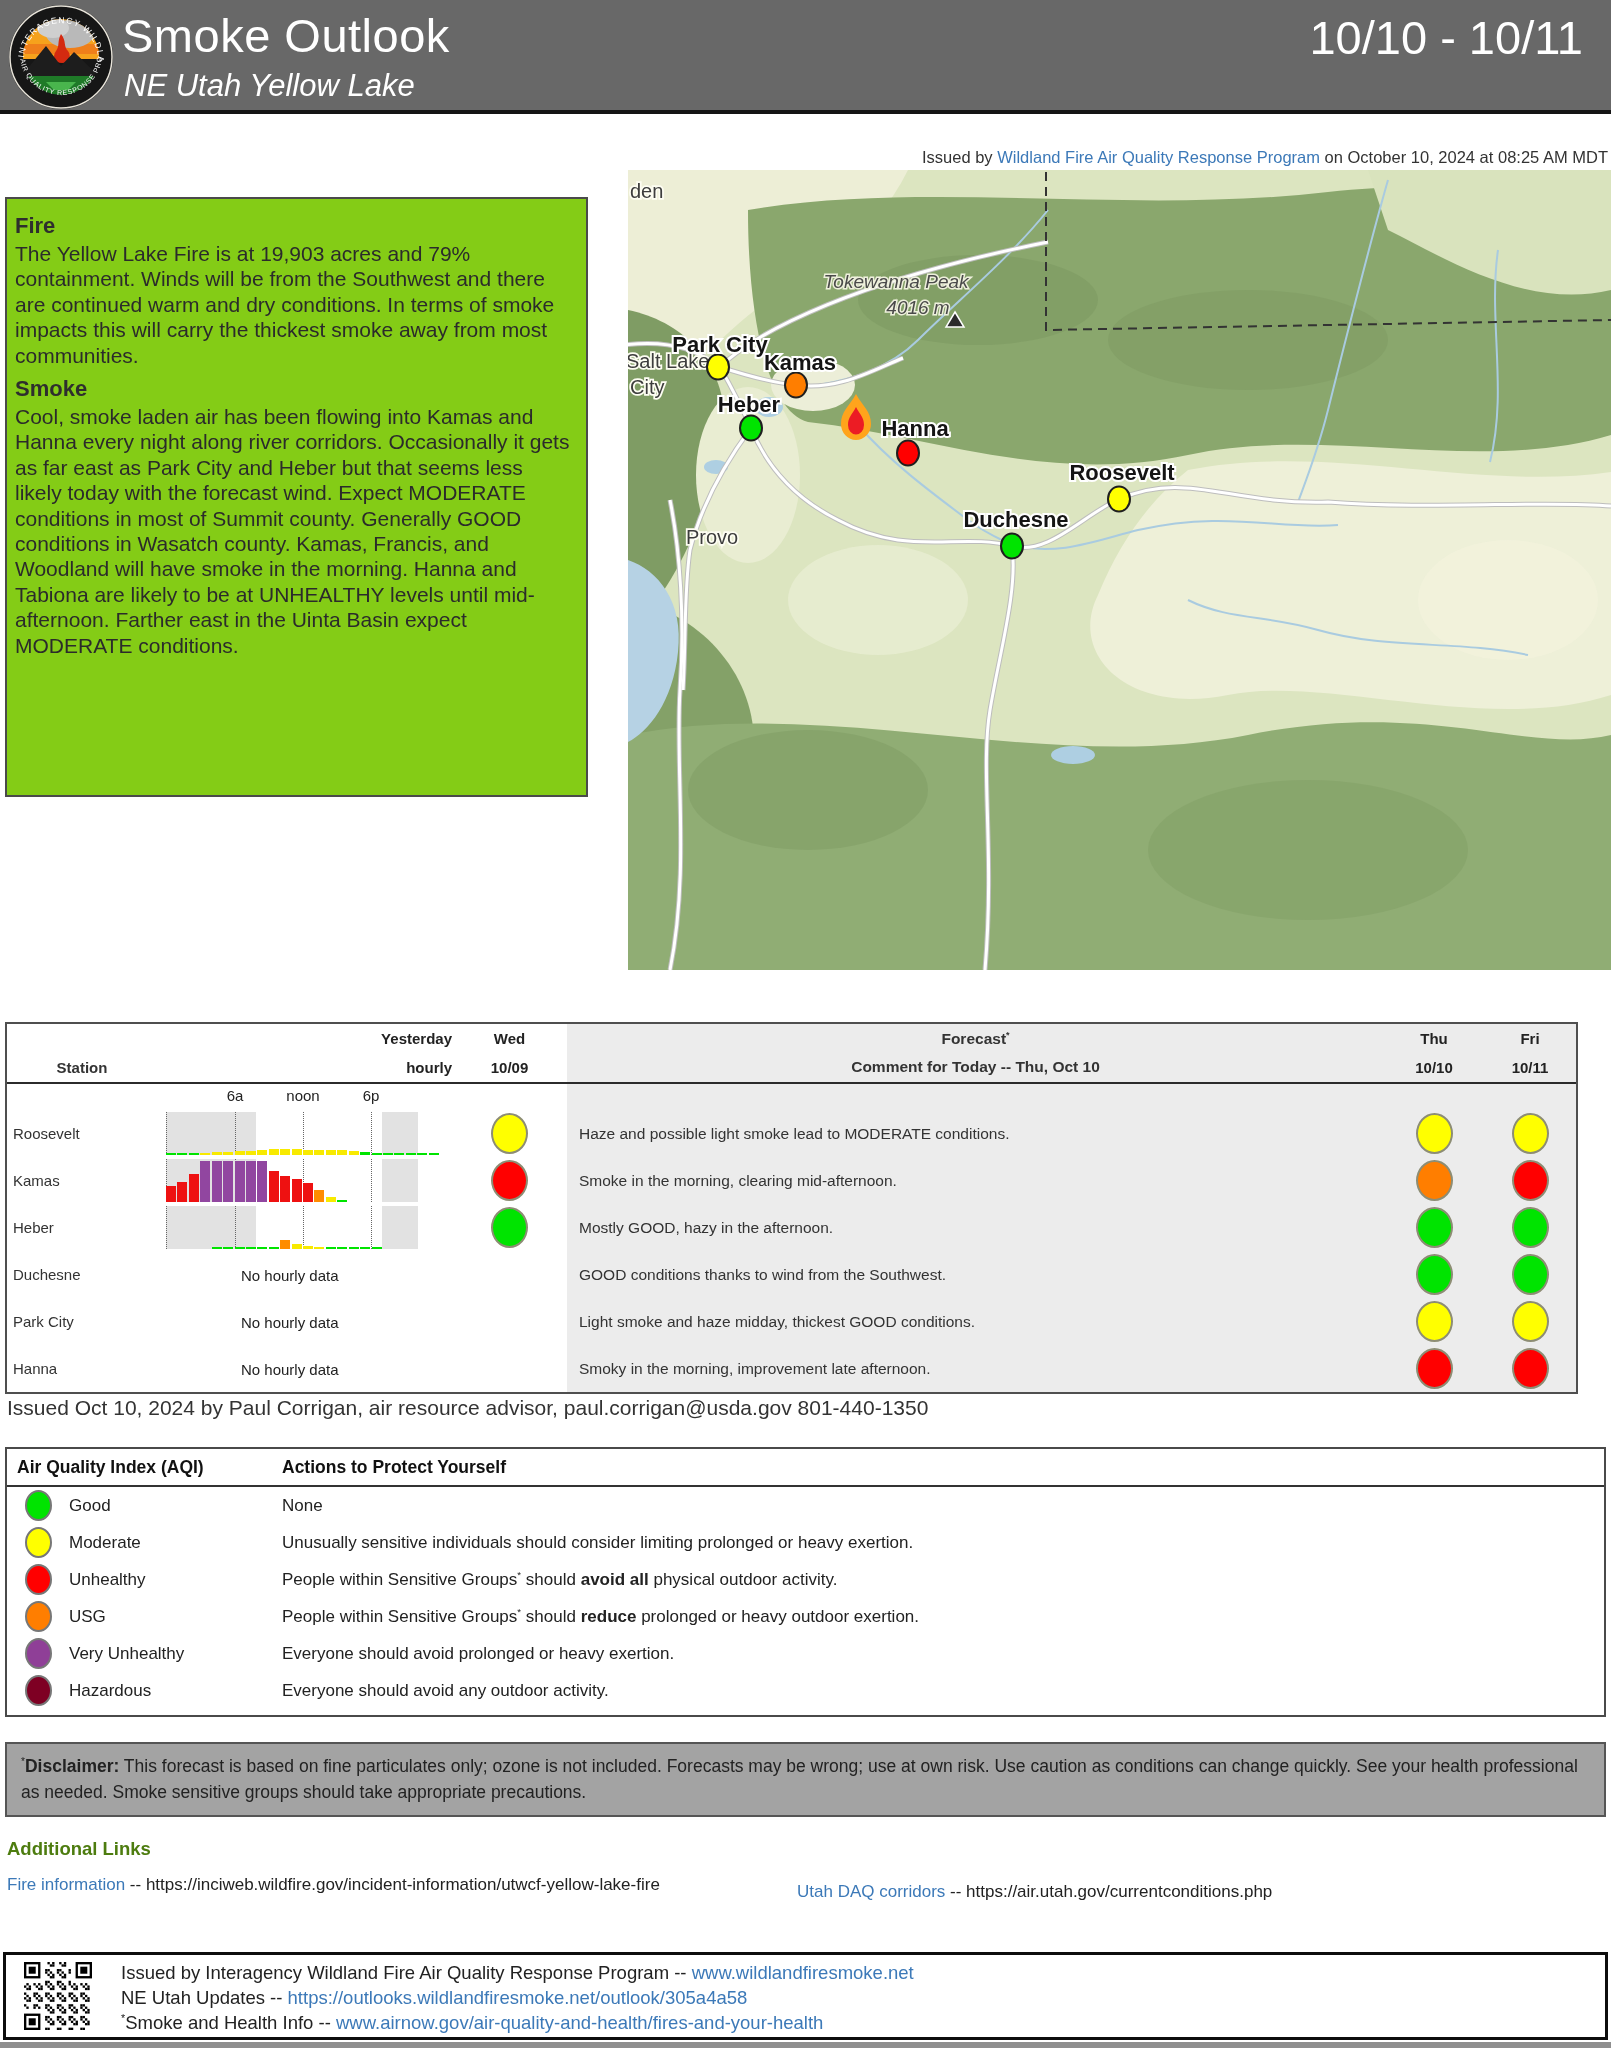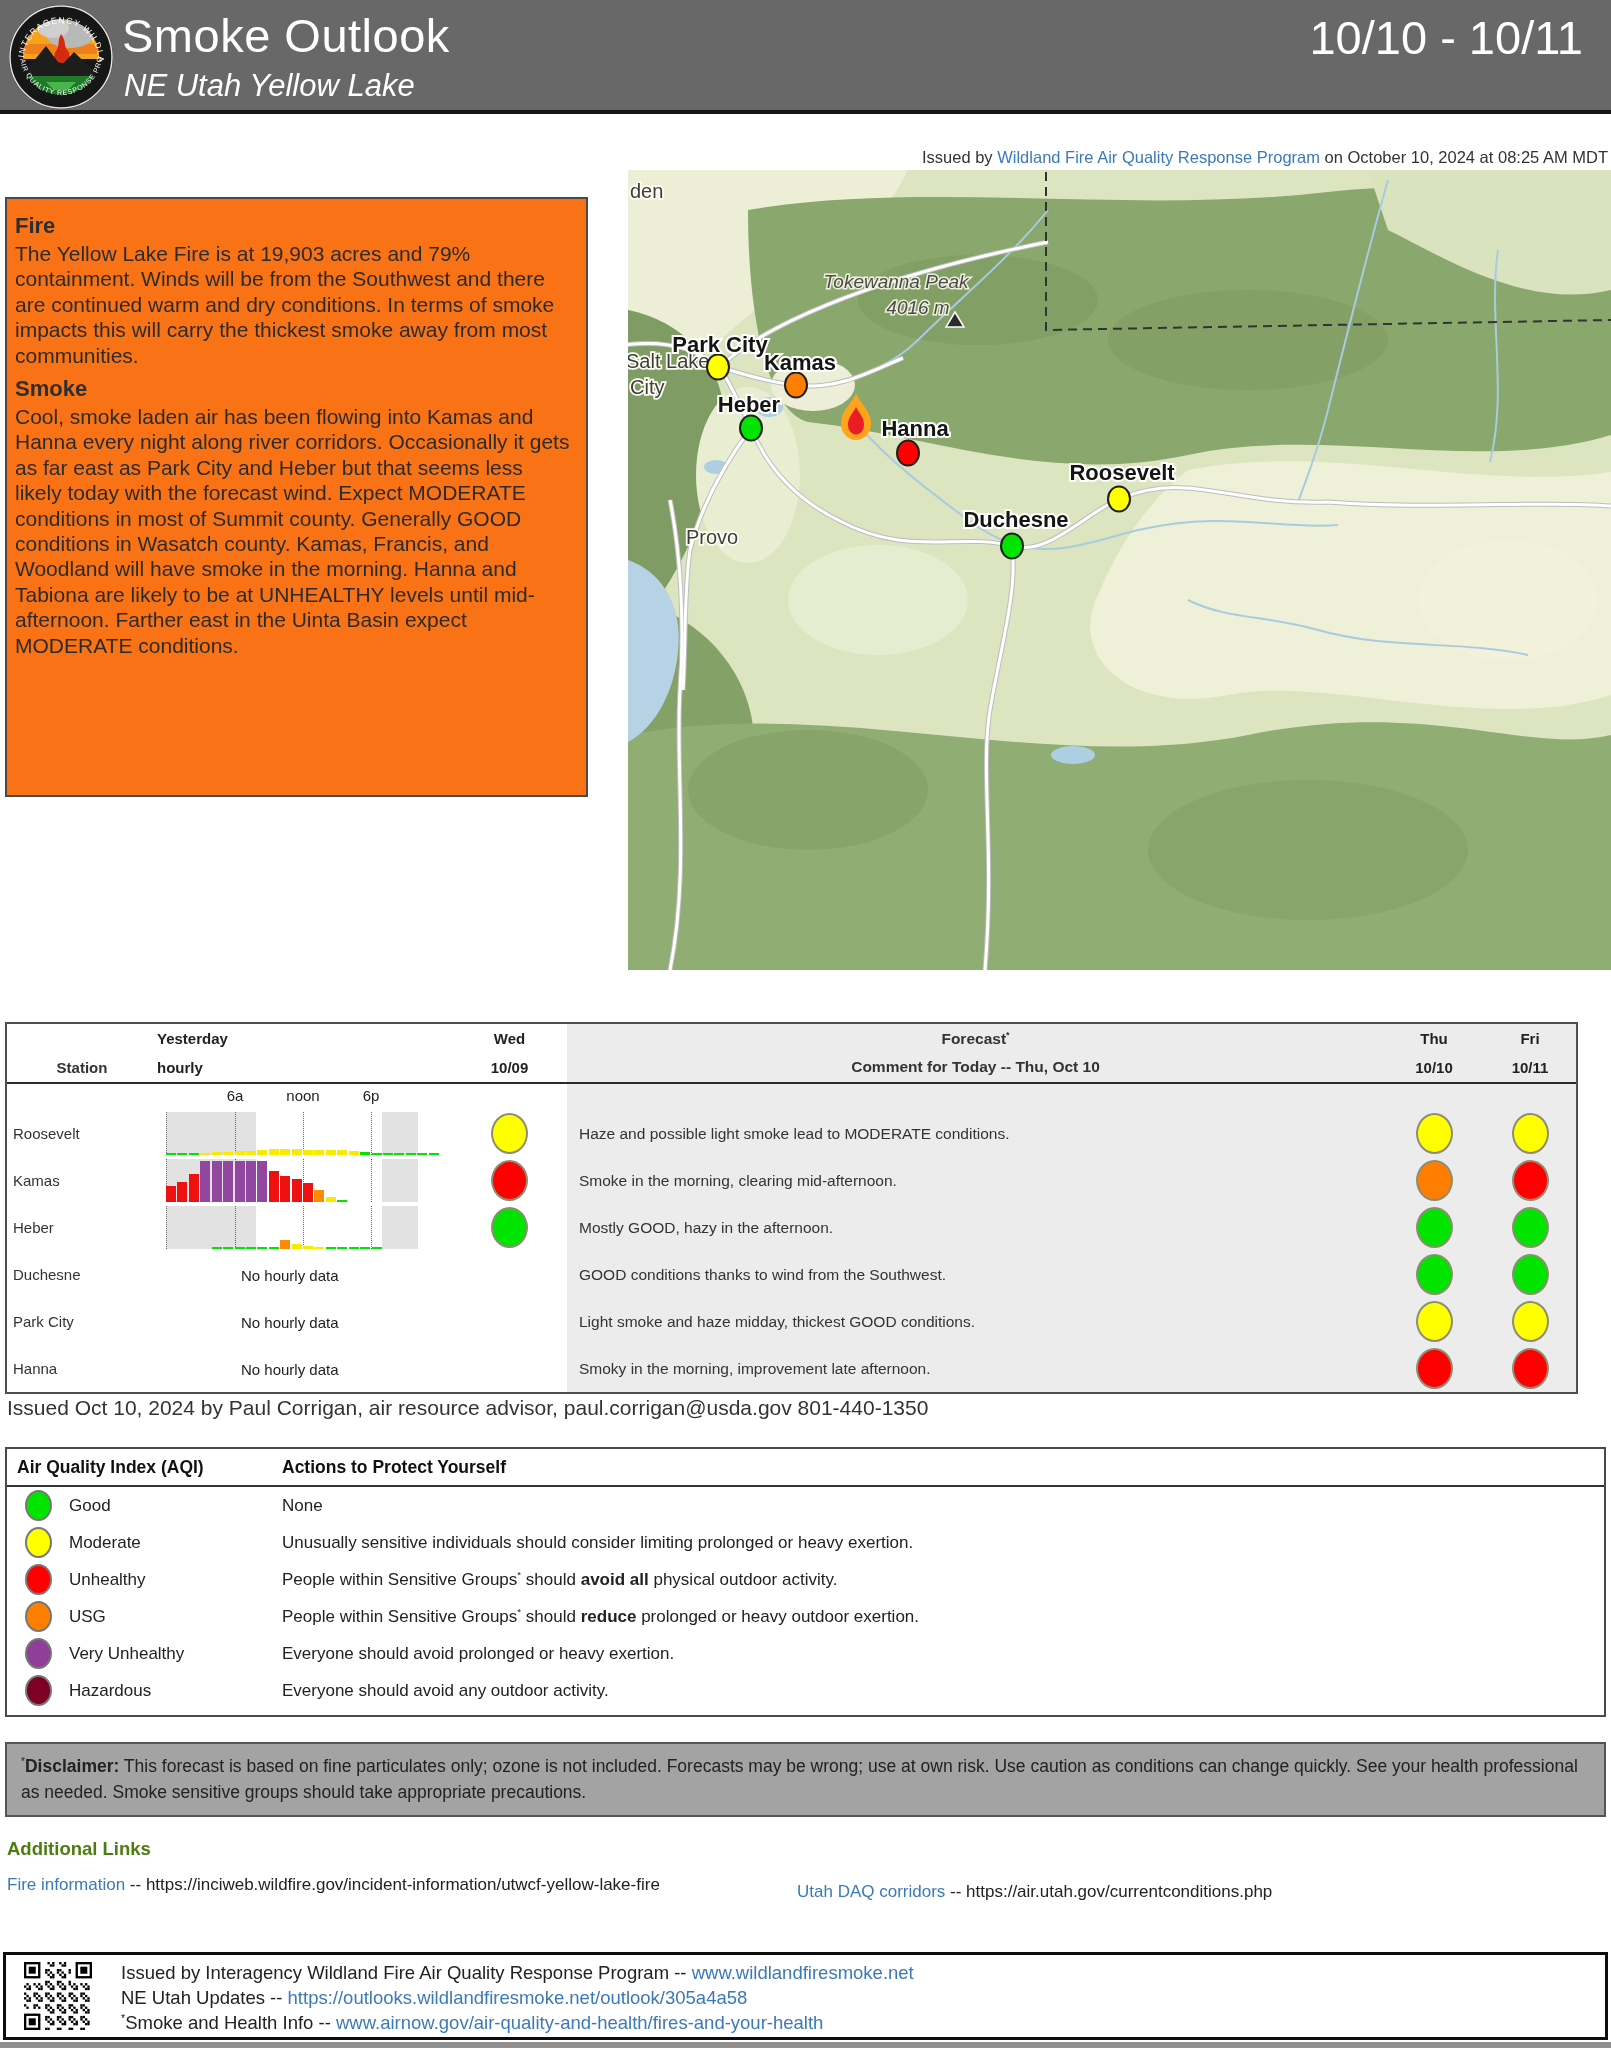--- a/index.html
+++ b/index.html
@@ -15,21 +15,21 @@
   .hdr-title{position:absolute;left:122px;top:8px;font-size:47px;color:#fff;letter-spacing:.5px;}
   .hdr-sub{position:absolute;left:124px;top:68px;font-size:31px;color:#fff;font-style:italic;}
   .hdr-date{position:absolute;right:28px;top:10px;font-size:47px;color:#fff;}
   .logo{position:absolute;left:8px;top:4px;width:106px;height:106px;}
 
   
   .issued{position:absolute;right:3px;top:148px;font-size:16.5px;color:#333;}
 
   
   .tbox{position:absolute;left:5px;top:197px;width:583px;height:600px;border:2px solid #4a4a4a;
-        box-sizing:border-box;padding:6px 12px 0 8px;background:#f97316;}
+        box-sizing:border-box;padding:6px 12px 0 8px;background:#84cc16;}
   .tbox h3{margin:8px 0 2px 0;font-size:22px;color:#2e2e2e;}
   .tbox p{margin:0;font-size:21px;line-height:1.21;color:#2b2b2b;}
 
   
   .map{position:absolute;left:628px;top:170px;width:983px;height:800px;overflow:hidden;}
   .m-city{font-size:22px;font-weight:bold;fill:#141414;paint-order:stroke;stroke:#ffffff;
           stroke-width:4px;text-anchor:middle;}
   .m-bg{font-size:20px;fill:#3d3d3d;paint-order:stroke;stroke:#fdfdf2;stroke-width:3.5px;}
   .m-peak{font-size:19px;font-style:italic;fill:#4a4a4a;paint-order:stroke;stroke:#eef0dc;
           stroke-width:3px;text-anchor:middle;}
@@ -44,21 +44,21 @@
   .c-hourly{width:295px;position:relative;}
   .c-wed{width:115px;display:flex;align-items:center;justify-content:center;}
   .c-comment{flex:1;display:flex;align-items:center;padding-left:12px;box-sizing:border-box;
              font-size:15.5px;color:#333;}
   .gray{background:#ececec;}
   .c-thu,.c-fri{width:100px;display:flex;align-items:center;justify-content:center;}
   .c-fri{width:92px;}
   .t-head{height:58px;border-bottom:2px solid #2b2b2b;font-weight:bold;font-size:15px;color:#222;}
   .t-head .cell2{display:flex;flex-direction:column;justify-content:space-between;
                  padding:6px 0 6px 0;box-sizing:border-box;height:100%;}
-  .tc{text-align:left;}
+  .tc{text-align:right;}
   .t-hours{height:26px;}
   .hour-lab{position:absolute;top:3px;transform:translateX(-50%);font-size:15px;color:#222;}
   .st-row{height:47px;}
   .chart{position:absolute;left:8px;top:2px;width:275px;height:43px;}
   .nshade{position:absolute;top:0;height:100%;background:#e2e2e2;}
   .gline{position:absolute;top:0;height:100%;border-left:1px dotted #666;}
   .bar{position:absolute;bottom:0;width:10px;}
   .nodata{position:absolute;left:45%;top:50%;transform:translate(-50%,-50%);
           font-size:15px;color:#222;white-space:nowrap;}
   .circle{width:37px;height:41px;border-radius:50%;border:2.5px solid #8d8d74;box-sizing:border-box;}

